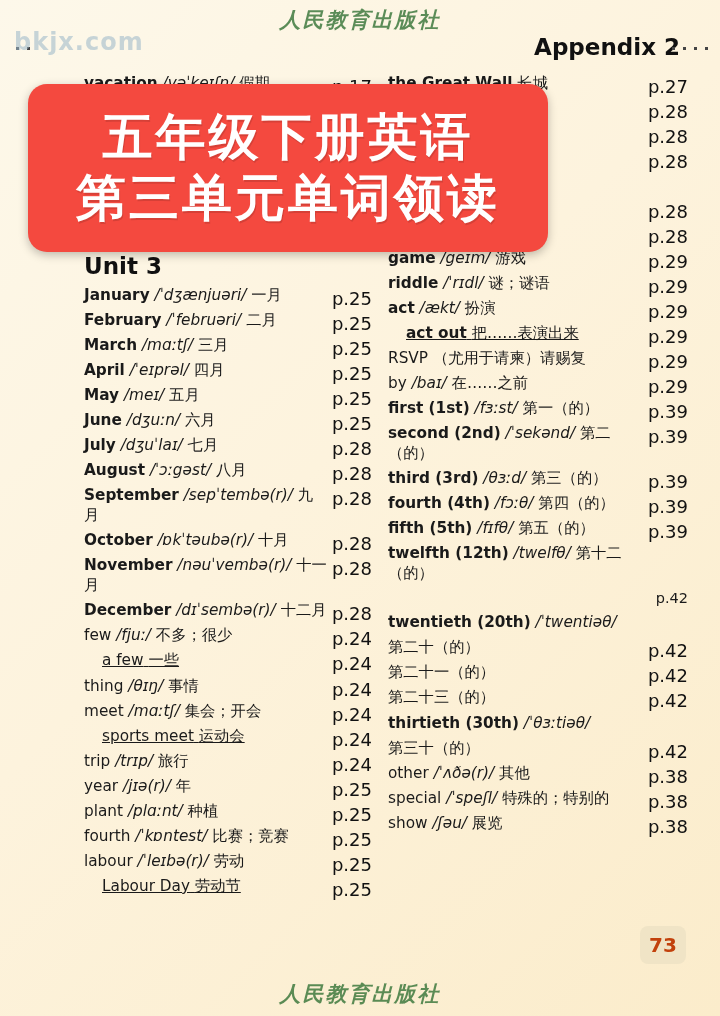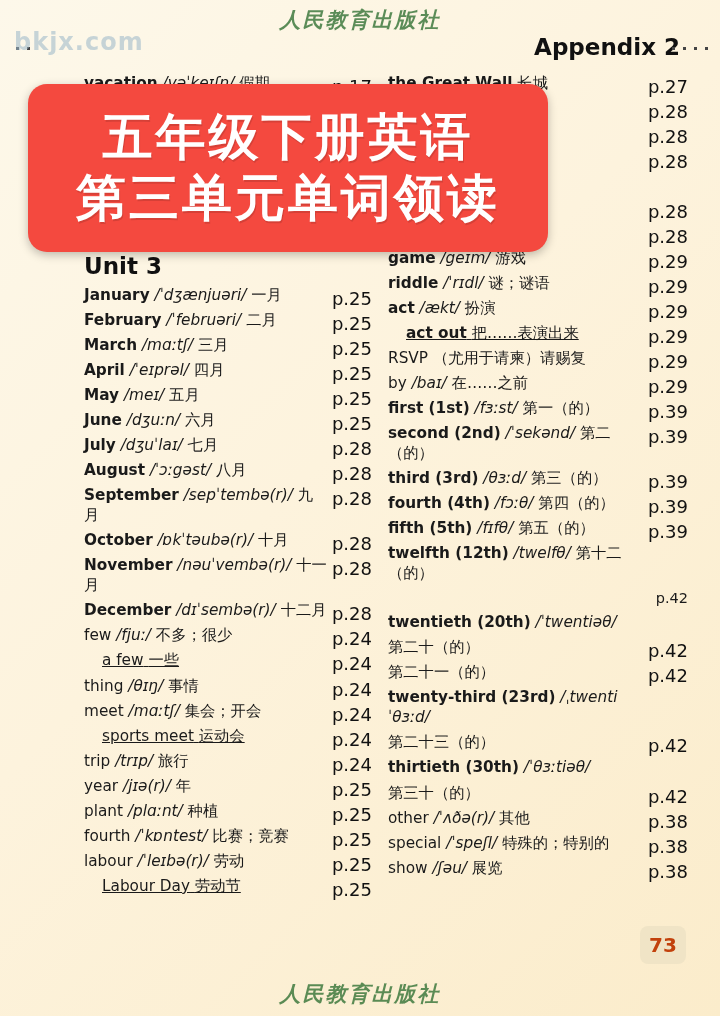--- a/index.html
+++ b/index.html
@@ -241,21 +241,20 @@
       <div class="entry"><span class="word">third (3rd)</span> <span class="phon">/θɜːd/</span> <span class="cn">第三（的）</span><span class="page-no">p.39</span></div>
       <div class="entry"><span class="word">fourth (4th)</span> <span class="phon">/fɔːθ/</span> <span class="cn">第四（的）</span><span class="page-no">p.39</span></div>
       <div class="entry"><span class="word">fifth (5th)</span> <span class="phon">/fɪfθ/</span> <span class="cn">第五（的）</span><span class="page-no">p.39</span></div>
       <div class="entry"><span class="word">twelfth (12th)</span> <span class="phon">/twelfθ/</span> <span class="cn">第十二（的）</span><span class="page-no"></span></div>
       <div class="pageno-only">
         <span class="page-no">p.42</span>
       </div>
       <div class="entry"><span class="word">twentieth (20th)</span> <span class="phon">/ˈtwentiəθ/</span> <span class="cn"></span><span class="page-no"></span></div>
       <div class="entry"><span class="word-plain"></span> <span class="phon"></span> <span class="cn">第二十（的）</span><span class="page-no">p.42</span></div>
       <div class="entry"><span class="word-plain"></span> <span class="phon"></span> <span class="cn">第二十一（的）</span><span class="page-no">p.42</span></div>
-      <div class="entry"><span class="word">twenty-third (23rd)</span> <span class="phon">/ˌtwentiˈθɜːd/</span> <span class="cn"></span><span class="page-no"></span></div>
       <div class="entry"><span class="word-plain"></span> <span class="phon"></span> <span class="cn">第二十三（的）</span><span class="page-no">p.42</span></div>
       <div class="entry"><span class="word">thirtieth (30th)</span> <span class="phon">/ˈθɜːtiəθ/</span> <span class="cn"></span><span class="page-no"></span></div>
       <div class="entry"><span class="word-plain"></span> <span class="phon"></span> <span class="cn">第三十（的）</span><span class="page-no">p.42</span></div>
       <div class="entry"><span class="word-plain">other</span> <span class="phon">/ˈʌðə(r)/</span> <span class="cn">其他</span><span class="page-no">p.38</span></div>
       <div class="entry"><span class="word-plain">special</span> <span class="phon">/ˈspeʃl/</span> <span class="cn">特殊的；特别的</span><span class="page-no">p.38</span></div>
       <div class="entry"><span class="word-plain">show</span> <span class="phon">/ʃəu/</span> <span class="cn">展览</span><span class="page-no">p.38</span></div>
     </div>
 
   <div class="banner">
     <div class="banner-line">五年级下册英语</div>

